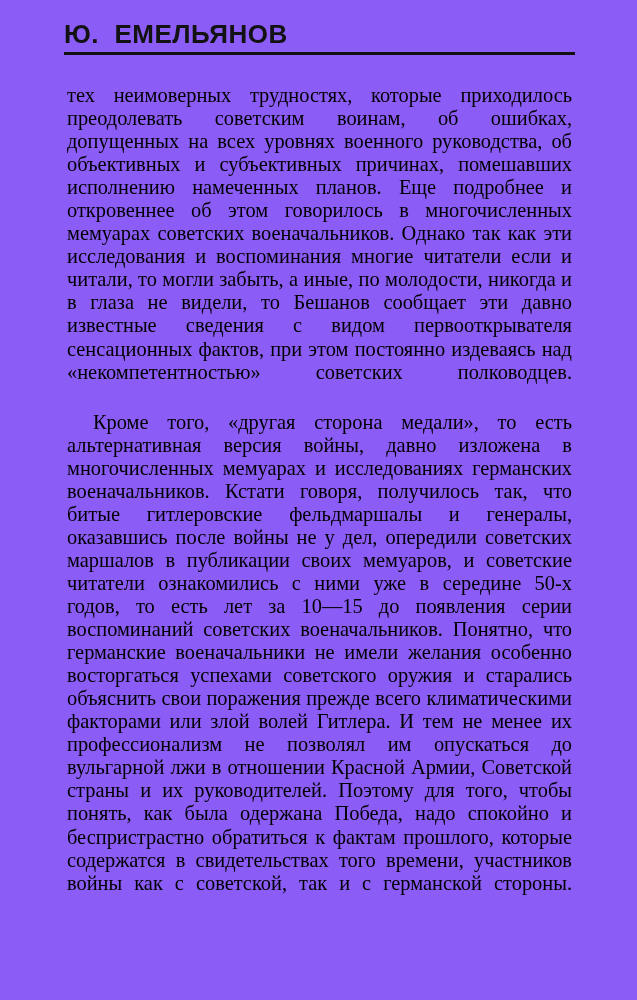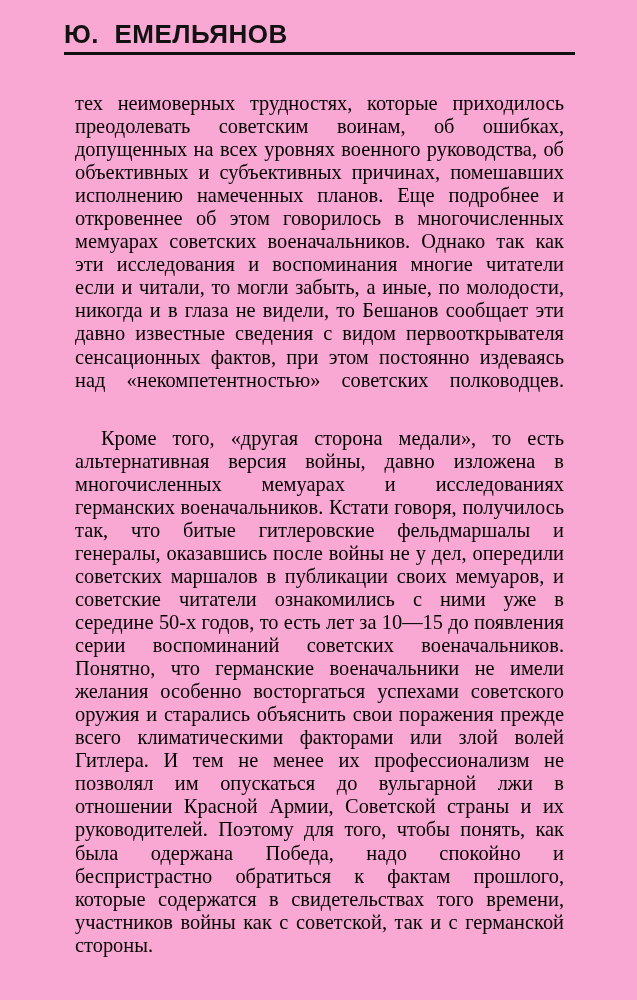--- a/index.html
+++ b/index.html
@@ -7,21 +7,21 @@
     margin: 0;
     padding: 0;
     background: #ffffff;
   }
 
   .page {
     position: relative;
     width: 637px;
     height: 1000px;
     margin: 0 auto;
-    background: #f9a8d4;
+    background: #8b5cf6;
     overflow: hidden;
     font-family: "Liberation Serif", "DejaVu Serif", serif;
     color: #000000;
   }
 
   
   .running-head {
     position: absolute;
     left: 64px;
     top: 19px;
@@ -47,21 +47,21 @@
 
   
   .text-block {
     position: absolute;
     left: 63px;
     top: 80px;
     width: 513px;
   }
 
   .body-paragraph {
-    margin: 12px;
+    margin: 4px;
     font-size: 20.4px;
     line-height: 23.05px;
     text-align: justify;
     text-justify: inter-word;
     text-indent: 26px;
     hyphens: manual;
     word-spacing: 0.1px;
   }
 
   

